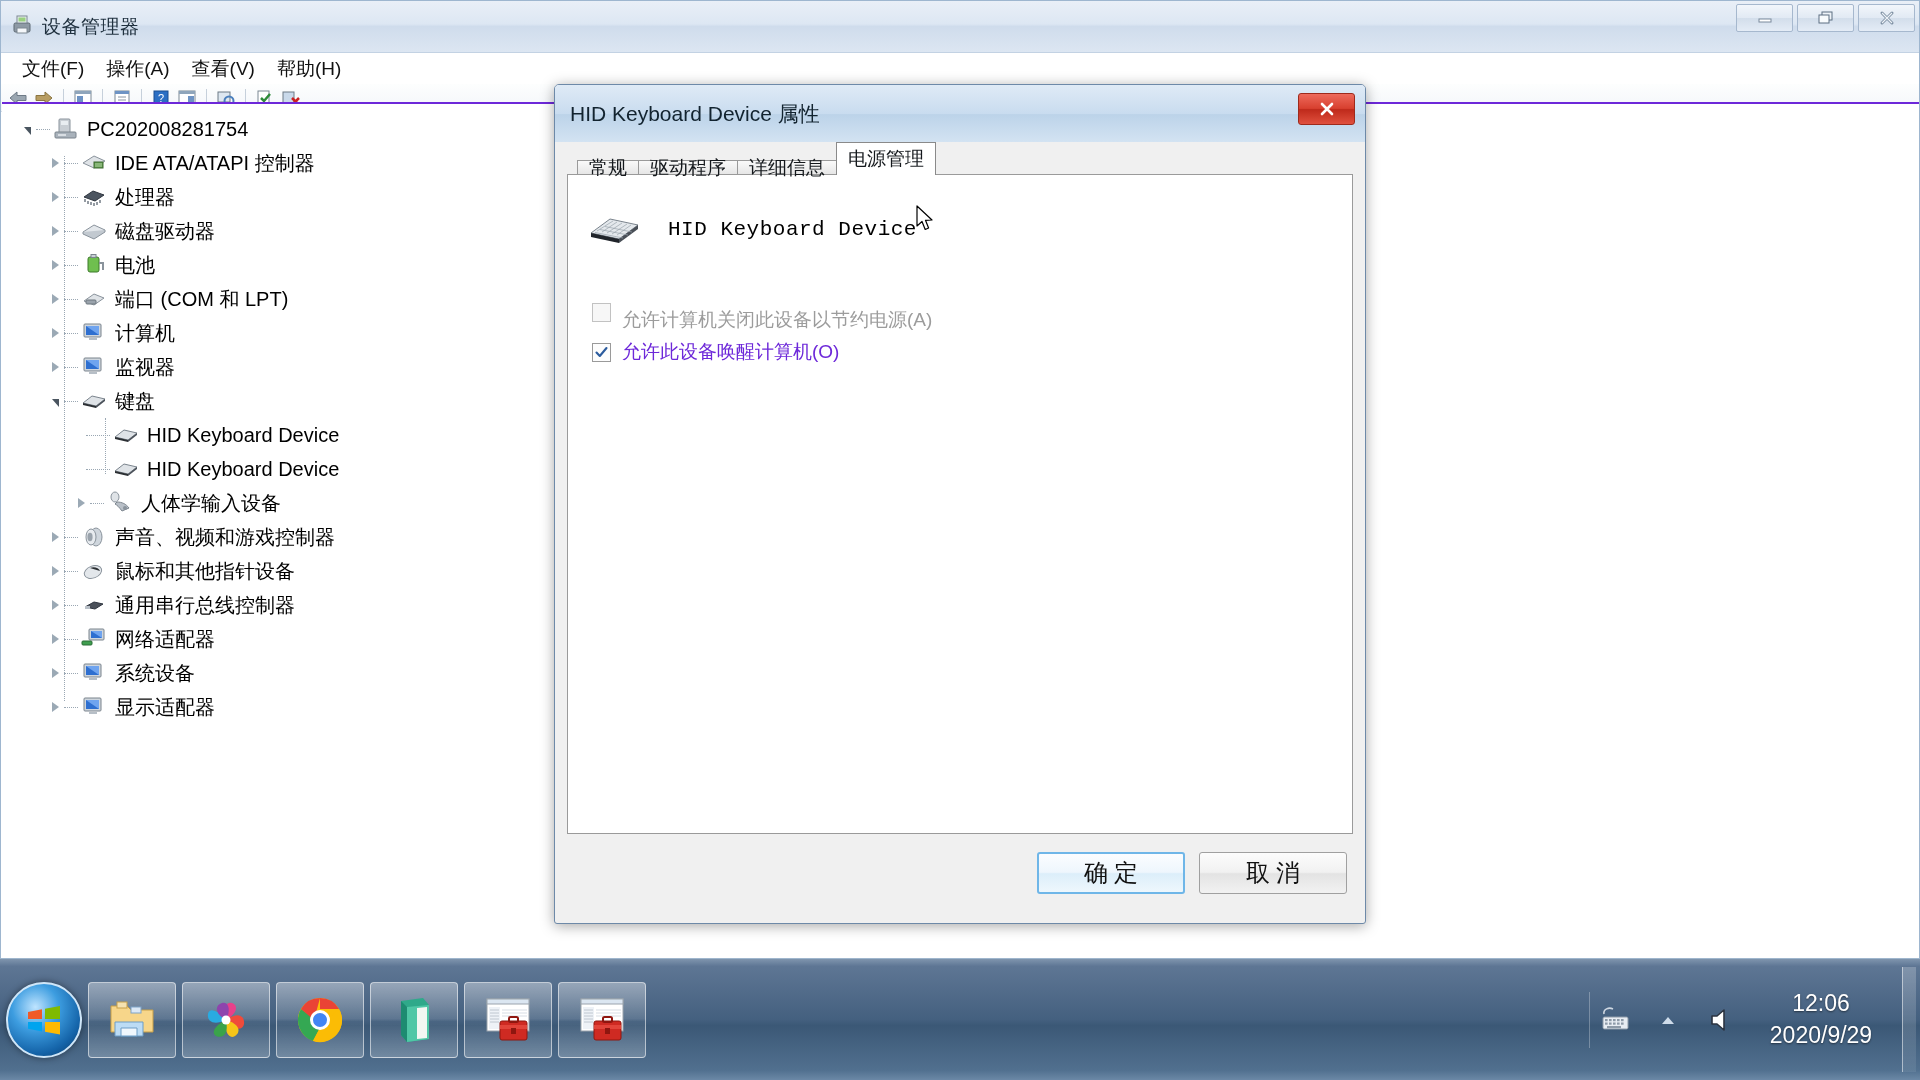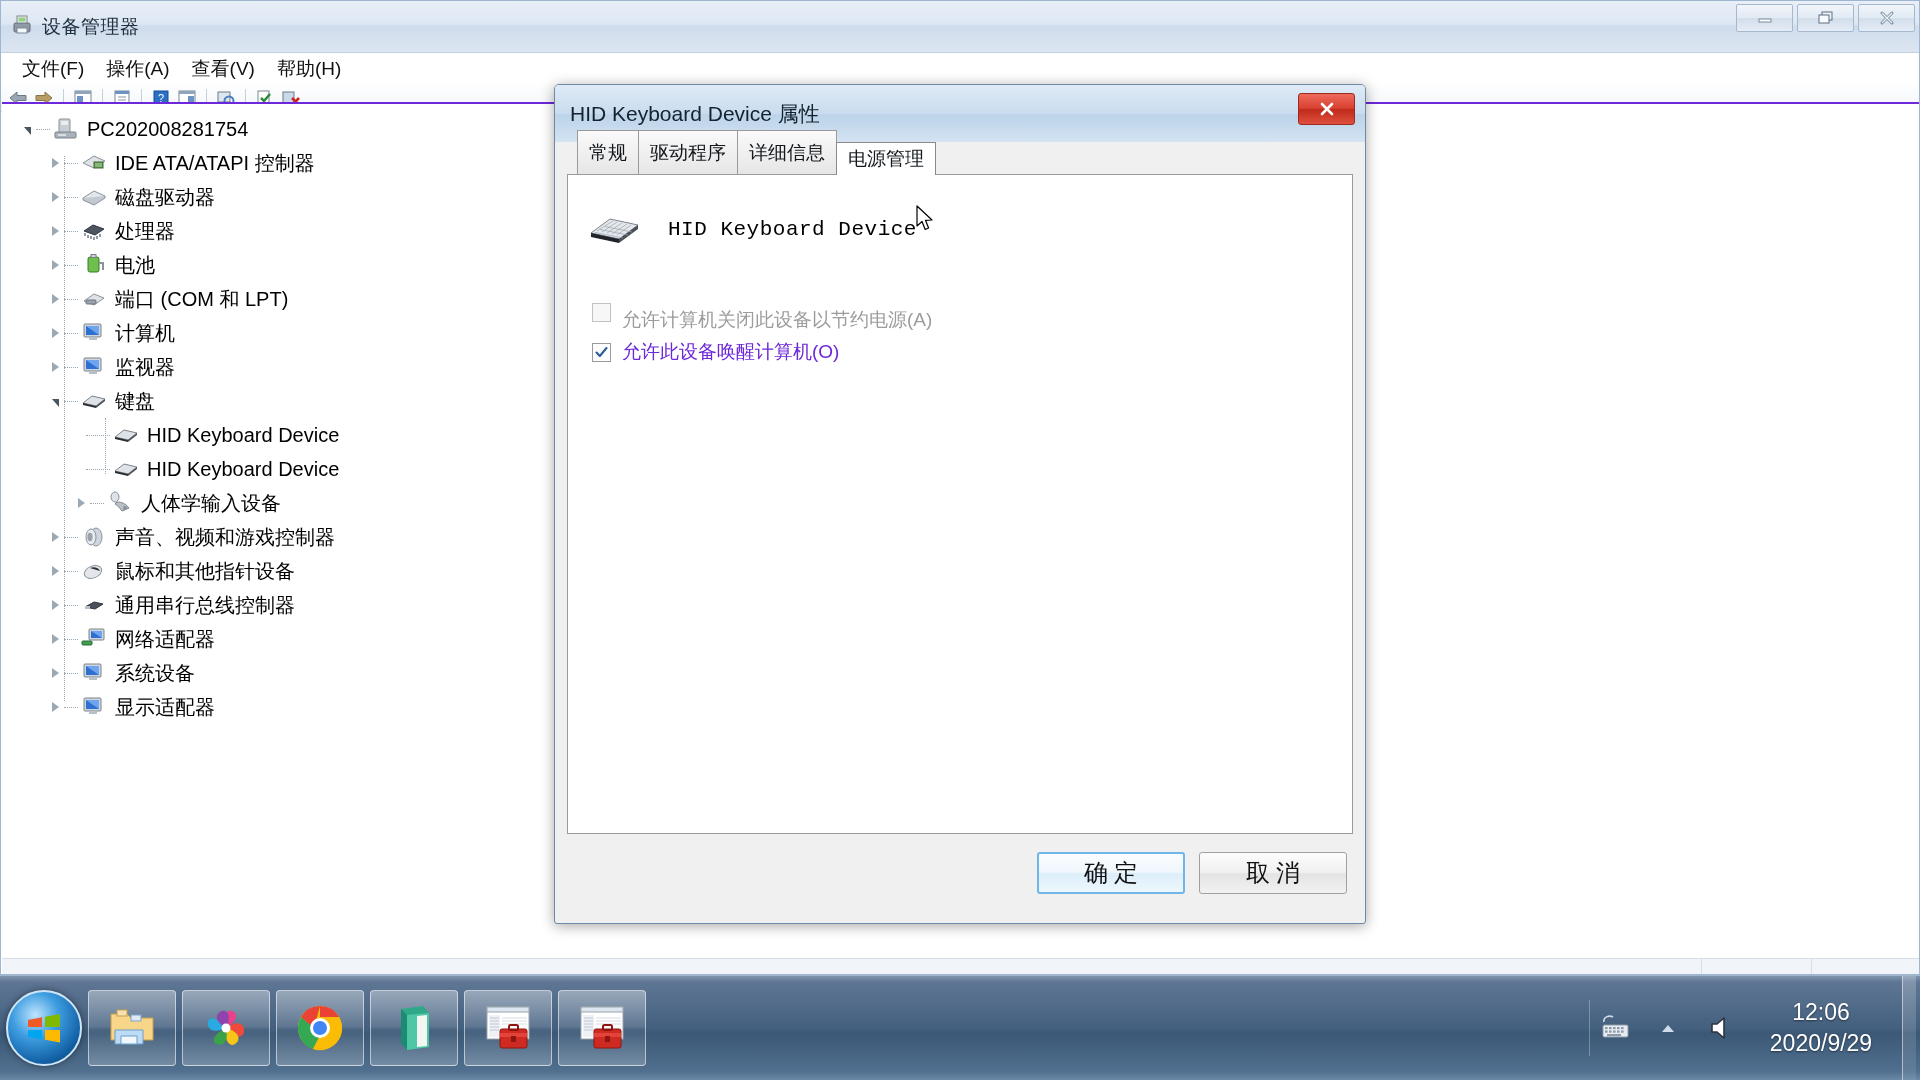--- a/index.html
+++ b/index.html
@@ -147,21 +147,21 @@
   }
   #dlg-body { padding: 0 12px 12px 12px; }
 
   
   #tabs {
     display: flex; align-items: flex-end;
     height: 32px; padding-left: 10px;
     position: relative; z-index: 3;
   }
   .tab {
-    height: 44px;
+    height: 14px;
     padding: 0 11px;
     font-size: 19px; color: #14181c;
     background: linear-gradient(to bottom,#fafafa 0%,#e6e6e6 100%);
     border: 1px solid #9a9a9a;
     border-bottom: none;
     display: flex; align-items: center;
     margin-right: -1px;
   }
   .tab.active {
     background: #ffffff;
@@ -216,21 +216,21 @@
     background: linear-gradient(to bottom,#fcfcfc 0%,#f1f1f1 48%,#e3e3e3 52%,#f2f2f2 100%);
     border: 1px solid #a0a0a0;
   }
 
   
   #cursor { position: absolute; left: 916px; top: 205px; z-index: 50; }
 
   
   #taskbar {
     position: absolute; left: 0; bottom: 0;
-    width: 1920px; height: 105px;
+    width: 1920px; height: 122px;
     background: linear-gradient(to bottom,#7f95ae 0%,#5e7694 6%,#44607f 50%,#3b5876 55%,#51708f 92%, #6b88a6 100%);
     border-top: 1px solid #9fb6cd;
     display: flex; align-items: center;
   }
   #start-orb {
     width: 76px; height: 76px; margin-left: 6px;
     border-radius: 50%;
     background: radial-gradient(circle at 38% 32%, #bfe4ff 0%, #3d9de0 35%, #1463a8 70%, #08345e 100%);
     border: 2px solid #cfe6f8;
     box-shadow: 0 0 7px rgba(0,0,0,.45);
@@ -410,41 +410,41 @@
 
       <div class="node" style="padding-left:44px">
         <span class="expander">
             <span class="arrow-collapsed"></span>
           </span>
         <span class="dots">
             <i></i>
           </span>
         <span class="nicon">
           <svg width="28" height="22" viewBox="0 0 28 22">
+            <path d="M4 11 L13 5 L24 9 L15 15 Z" fill="#4c5560" stroke="#2f3640"></path>
+            <path d="M5 13v3M8 15v3M11 16v3M14 17v3M17 16v3M20 14v3" stroke="#69727d" stroke-width="1.4"></path>
+          </svg>
+        </span>
+        <span>处理器</span>
+      </div>
+
+      <div class="node" style="padding-left:44px">
+        <span class="expander">
+            <span class="arrow-collapsed"></span>
+          </span>
+        <span class="dots">
+            <i></i>
+          </span>
+        <span class="nicon">
+          <svg width="28" height="22" viewBox="0 0 28 22">
             <path d="M3 12 L14 5 L25 10 L14 17 Z" fill="#e3e7eb" stroke="#8a939c"></path>
             <path d="M3 12 L3 14 L14 19 L25 12 L25 10" fill="#c2c9d0" stroke="#8a939c"></path>
           </svg>
         </span>
         <span>磁盘驱动器</span>
-      </div>
-
-      <div class="node" style="padding-left:44px">
-        <span class="expander">
-            <span class="arrow-collapsed"></span>
-          </span>
-        <span class="dots">
-            <i></i>
-          </span>
-        <span class="nicon">
-          <svg width="28" height="22" viewBox="0 0 28 22">
-            <path d="M4 11 L13 5 L24 9 L15 15 Z" fill="#4c5560" stroke="#2f3640"></path>
-            <path d="M5 13v3M8 15v3M11 16v3M14 17v3M17 16v3M20 14v3" stroke="#69727d" stroke-width="1.4"></path>
-          </svg>
-        </span>
-        <span>处理器</span>
       </div>
 
       <div class="node" style="padding-left:44px">
         <span class="expander">
             <span class="arrow-collapsed"></span>
           </span>
         <span class="dots">
             <i></i>
           </span>
         <span class="nicon">

